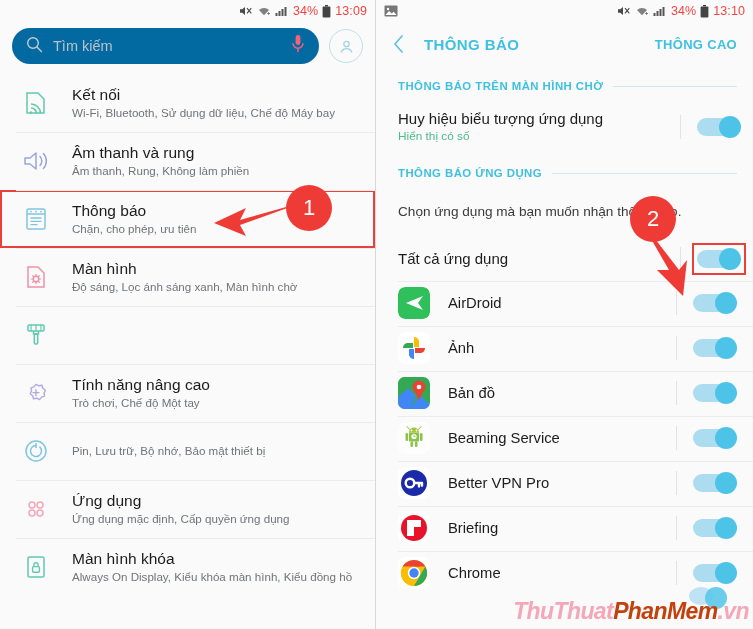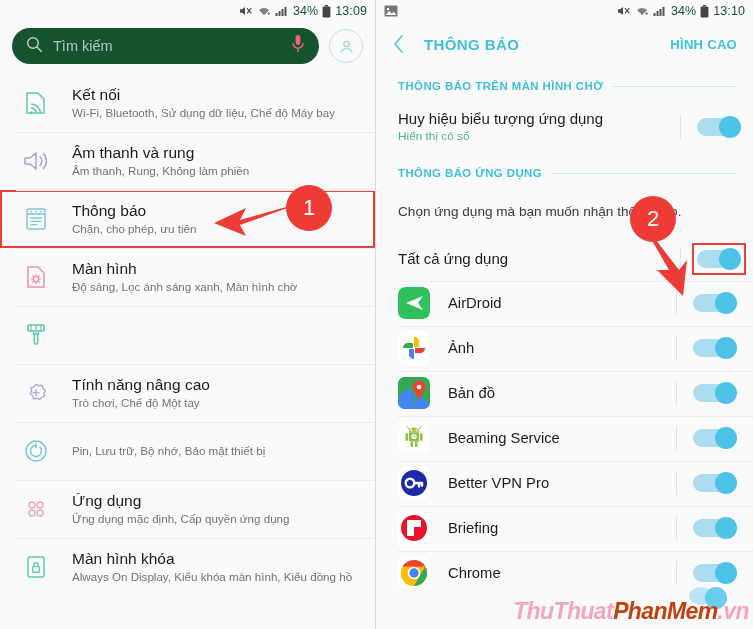--- a/index.html
+++ b/index.html
@@ -32,36 +32,36 @@
     display: flex;
     align-items: center;
     padding: 0 8px;
     font-size: 12.5px;
     color: #3c3c3c;
   }
   .statusbar .sb-left { display: flex; align-items: center; gap: 4px; }
   .statusbar .sb-right {
     margin-left: auto;
     display: flex; align-items: center; gap: 4px;
-    font-size: 12.5px; color: #14532d;
+    font-size: 12.5px; color: #ef4444;
   }
   .sb-icon { display: inline-flex; align-items: center; }
   .sb-text { letter-spacing: 0.1px; }
 
   
   .searchrow {
     display: flex;
     align-items: center;
     padding: 6px 12px 10px 12px;
     gap: 10px;
   }
   .searchbox {
     flex: 1;
     height: 36px;
-    background: #14532d;
+    background: #0369a1;
     border-radius: 18px;
     display: flex;
     align-items: center;
     padding: 0 14px;
     gap: 10px;
   }
   .searchbox .s-placeholder {
     flex: 1;
     font-size: 14.5px;
     color: #b9c3c9;
@@ -520,21 +520,21 @@
       </div>
     </div>
 
     <div class="apptitle">
       <span class="back-ic">
         <svg width="13" height="20" viewBox="0 0 13 20">
           <path d="M10 2L3 10l7 8" fill="none" stroke="#5fc4de" stroke-width="1.7" stroke-linecap="round" stroke-linejoin="round"></path>
         </svg>
       </span>
       <span class="at-text">THÔNG BÁO</span>
-      <span class="at-action">HÌNH CAO</span>
+      <span class="at-action">THÔNG CAO</span>
     </div>
 
     <div class="sect">
       <span class="sect-label">THÔNG BÁO TRÊN MÀN HÌNH CHỜ</span>
       <span class="sect-rule"></span>
     </div>
 
     <div class="rrow">
       <div class="r-txt">
         <div class="r-title">Huy hiệu biểu tượng ứng dụng</div>

